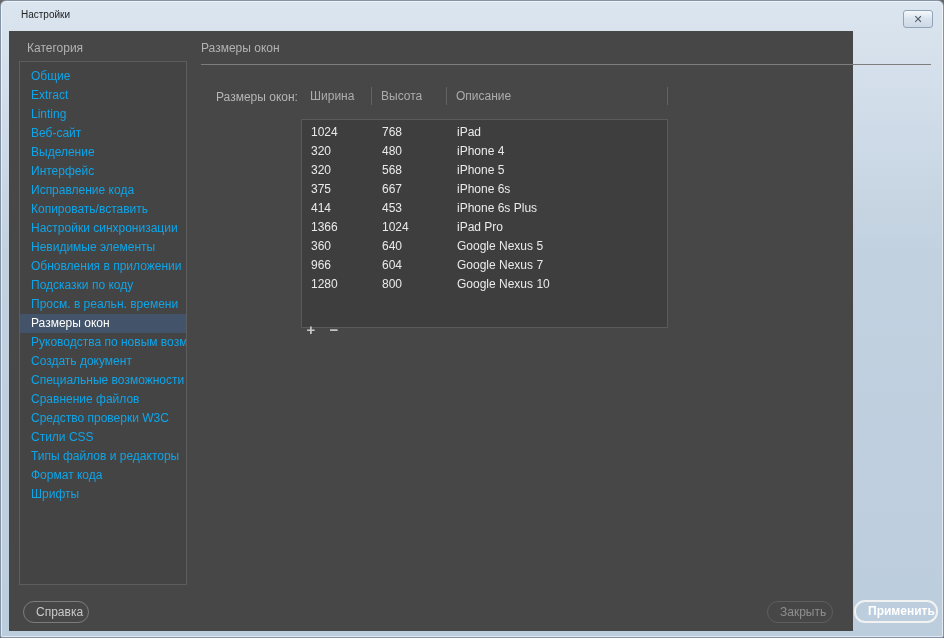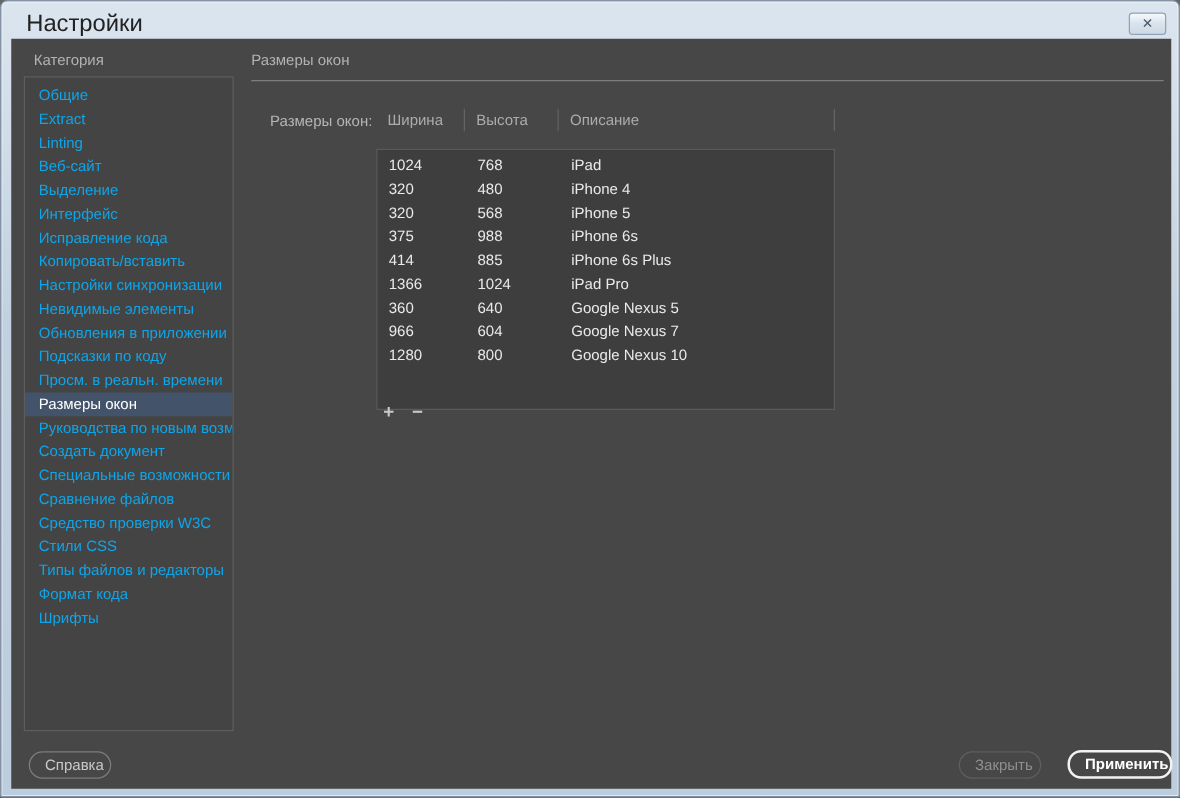--- a/index.html
+++ b/index.html
@@ -7,31 +7,31 @@
   body { font-family:"Liberation Sans","DejaVu Sans",sans-serif; background:#666; }
 
   .window {
     position:absolute; left:0; top:0; width:944px; height:638px;
     background:linear-gradient(#dbe5ef, #c2d1e0 40%, #bccddd);
     border:1px solid #8494a6;
     border-radius:6px 6px 2px 2px;
     box-shadow:inset 0 0 0 1px rgba(255,255,255,.55);
   }
   .titlebar { position:absolute; left:0; top:0; width:100%; height:30px; }
-  .title { position:absolute; left:20px; top:8px; font-size:19px; color:#222; }
+  .title { position:absolute; left:20px; top:8px; font-size:10px; color:#222; }
   .close-btn {
     position:absolute; right:10px; top:9px; width:30px; height:18px;
     background:linear-gradient(#f5f9fc, #d9e3ed 50%, #cdd9e5);
     border:1px solid #91a3b8; border-radius:3px;
     display:flex; align-items:center; justify-content:center; cursor:pointer;
   }
   .close-glyph { font-size:11px; font-weight:bold; color:#4c5a6a; line-height:1; }
 
   .content {
-    position:absolute; left:8px; top:30px; width:928px; height:600px;
+    position:absolute; left:8px; top:30px; width:844px; height:600px;
     background:#474747; color:#ddd; font-size:12px;padding-left:44px;
   }
 
   .col-header { position:absolute; top:10px; font-size:12px; color:#b2b2b2; }
   .col-header.left  { left:18px; }
   .col-header.right { left:192px; }
   .hsep { position:absolute; left:192px; top:33px; width:730px; height:1px; background:#7d7d7d; }
 
   .sidebar {
     position:absolute; left:10px; top:30px; width:168px; height:524px;
@@ -140,26 +140,26 @@
             <div class="tcell c1">480</div>
             <div class="tcell c2">iPhone 4</div>
           </div>
           <div class="trow">
             <div class="tcell c0">320</div>
             <div class="tcell c1">568</div>
             <div class="tcell c2">iPhone 5</div>
           </div>
           <div class="trow">
             <div class="tcell c0">375</div>
-            <div class="tcell c1">988</div>
+            <div class="tcell c1">667</div>
             <div class="tcell c2">iPhone 6s</div>
           </div>
           <div class="trow">
             <div class="tcell c0">414</div>
-            <div class="tcell c1">885</div>
+            <div class="tcell c1">453</div>
             <div class="tcell c2">iPhone 6s Plus</div>
           </div>
           <div class="trow">
             <div class="tcell c0">1366</div>
             <div class="tcell c1">1024</div>
             <div class="tcell c2">iPad Pro</div>
           </div>
           <div class="trow">
             <div class="tcell c0">360</div>
             <div class="tcell c1">640</div>

